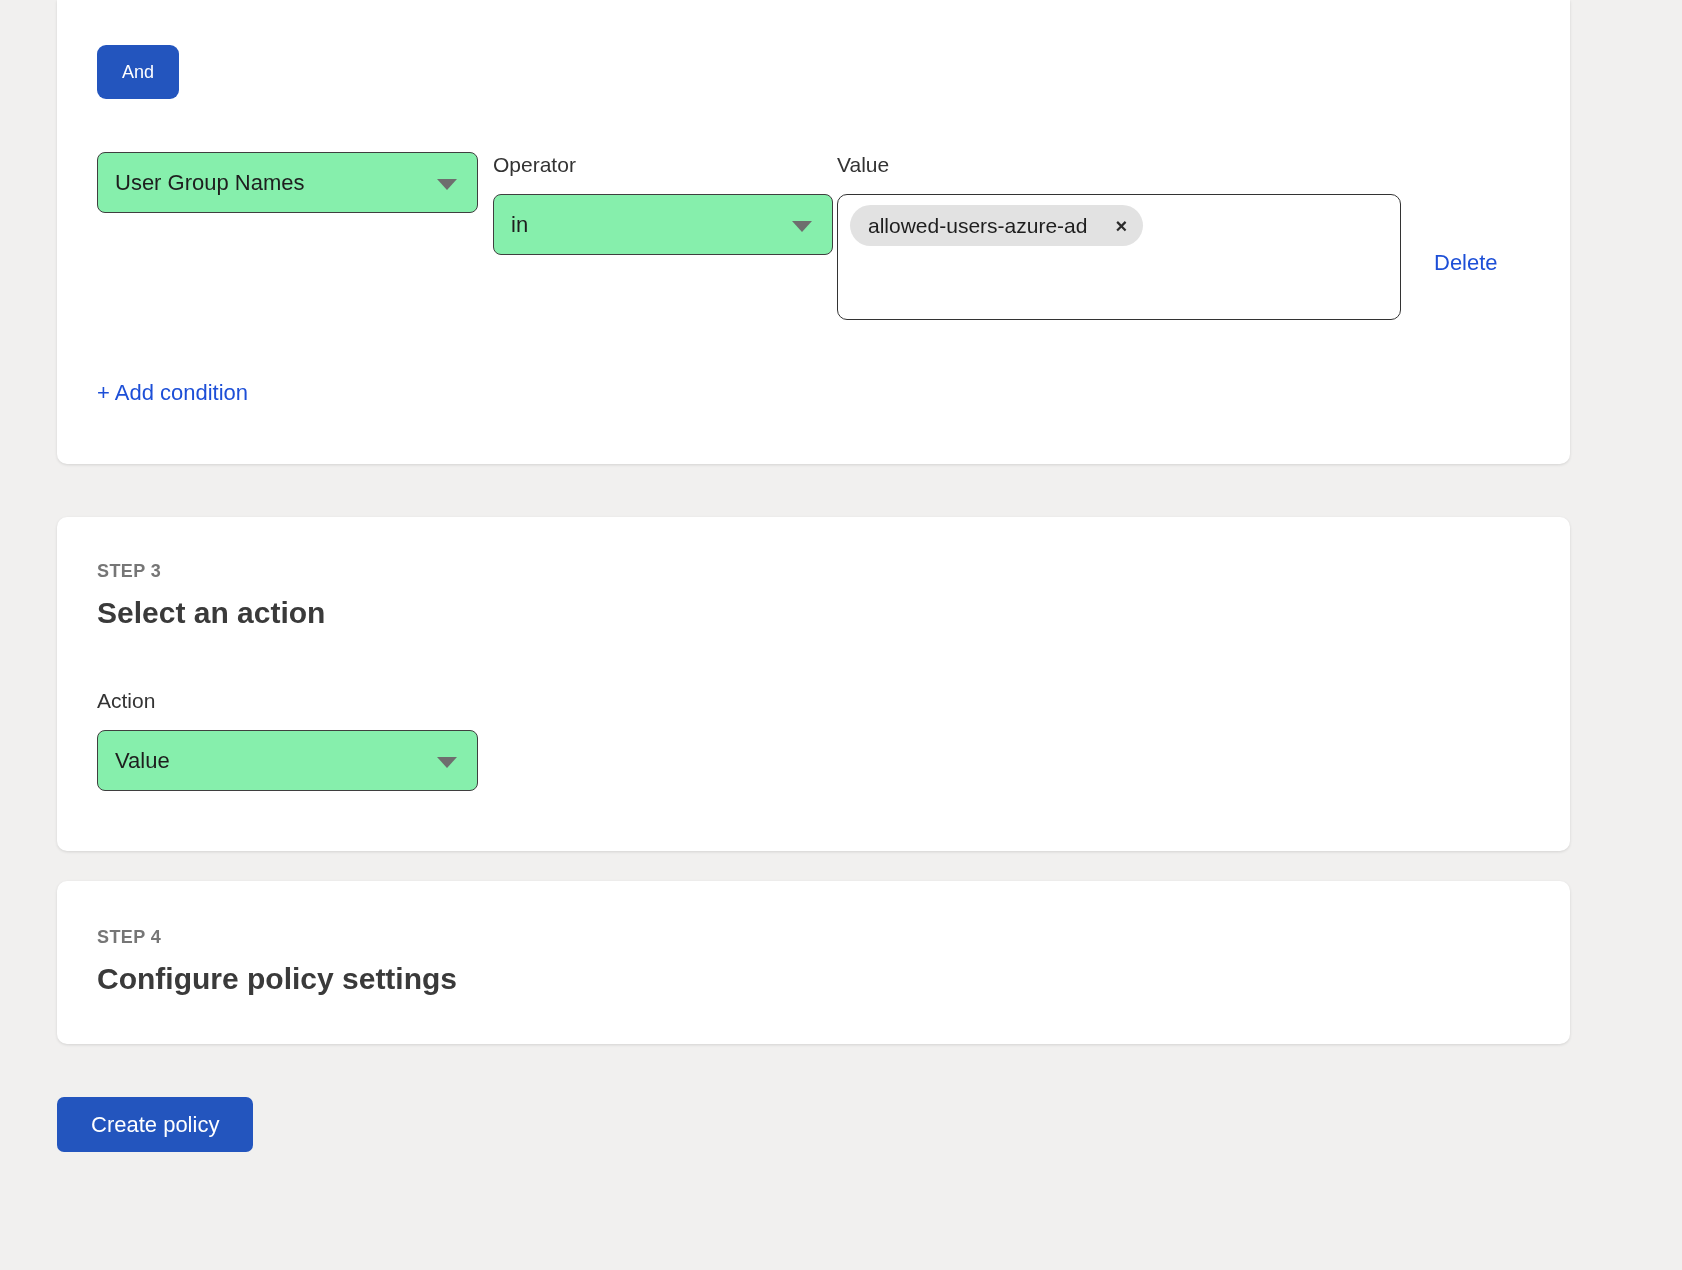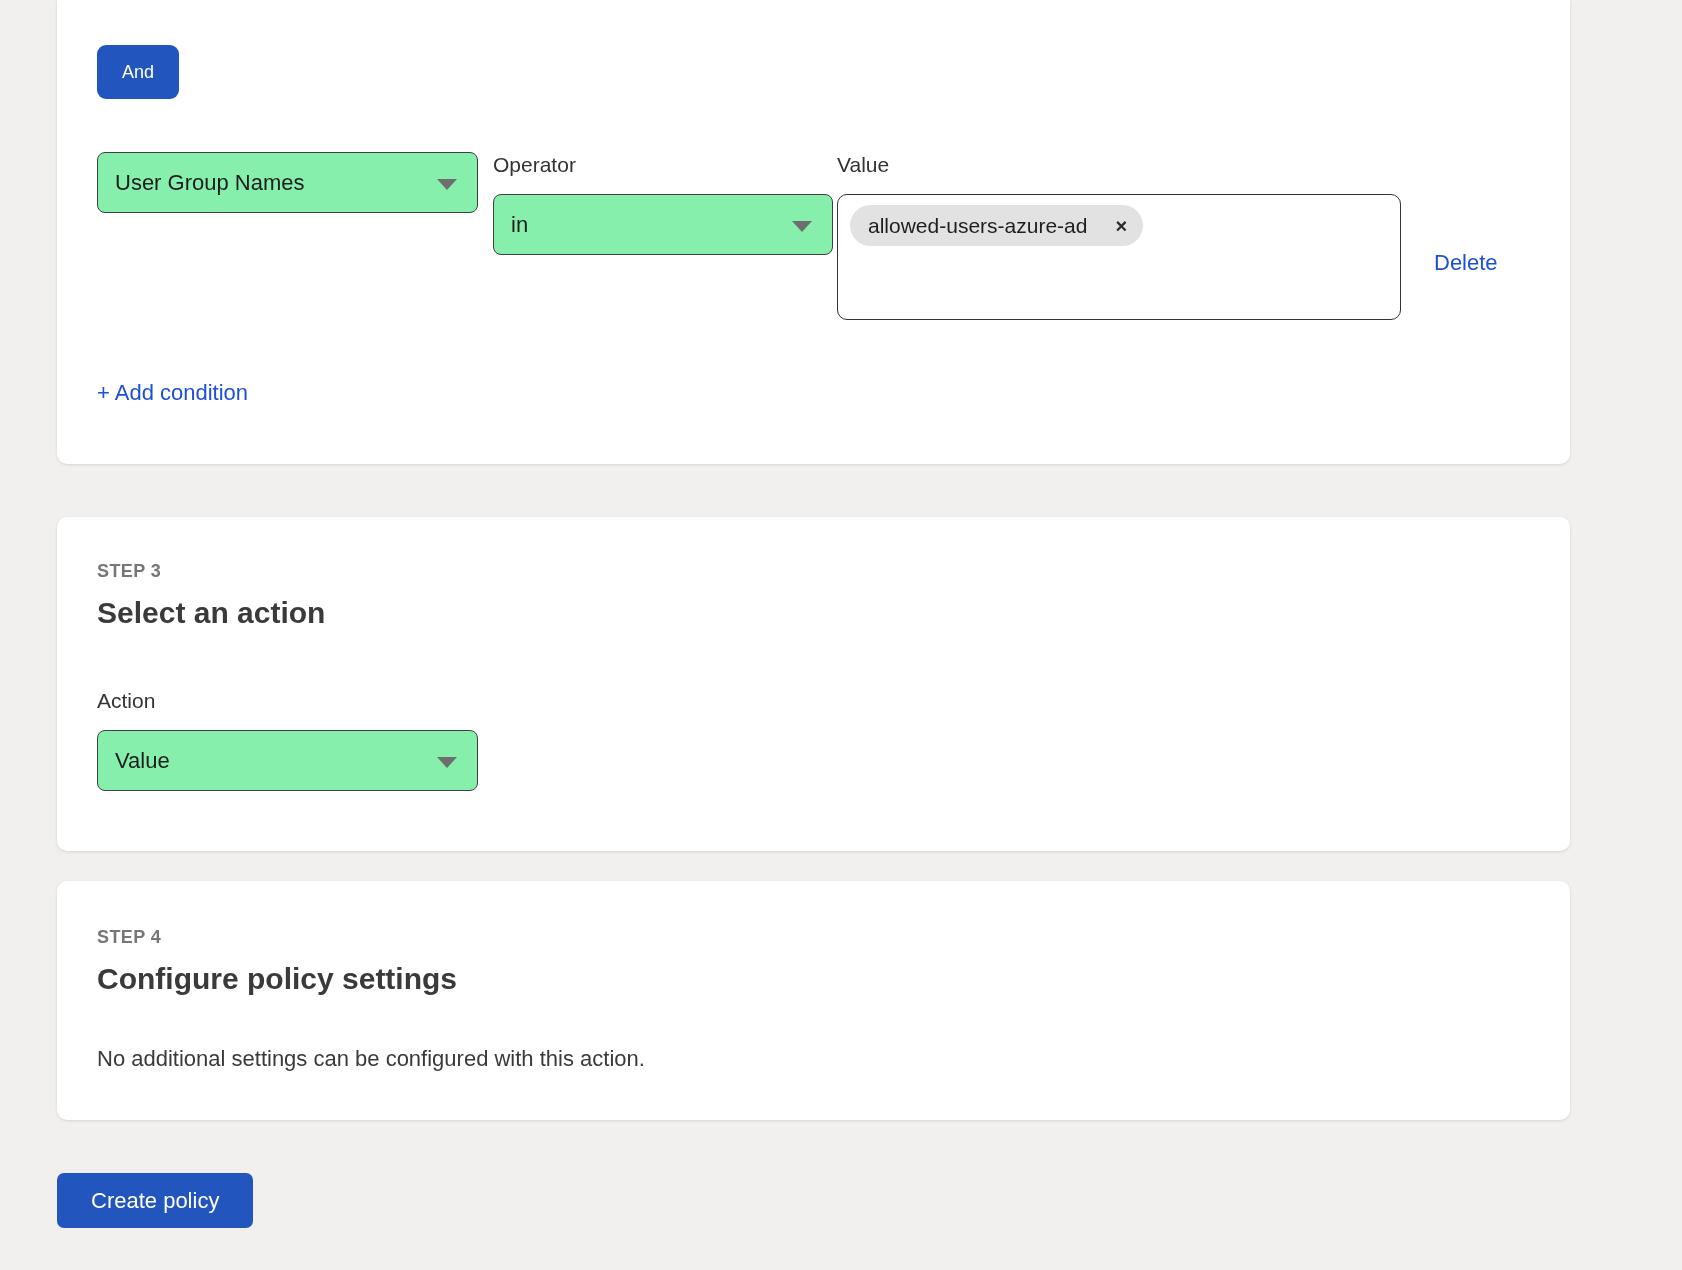--- a/index.html
+++ b/index.html
@@ -204,20 +204,19 @@
     <div class="field-label action-label">Action</div>
     <div class="select-box w-selector action-select">
       <span>Value</span>
       <span class="caret"></span>
     </div>
   </section>
 
   <section class="card card-step4">
     <div class="step-label">STEP 4</div>
     <h2 class="step-title">Configure policy settings</h2>
-    <p class="step4-desc">No additional settings can be configured with this action.</p>
   </section>
 
   <div class="footer-bar">
     <button class="btn-create">Create policy</button>
   </div>
 
 </div>
 
 </body></html>

